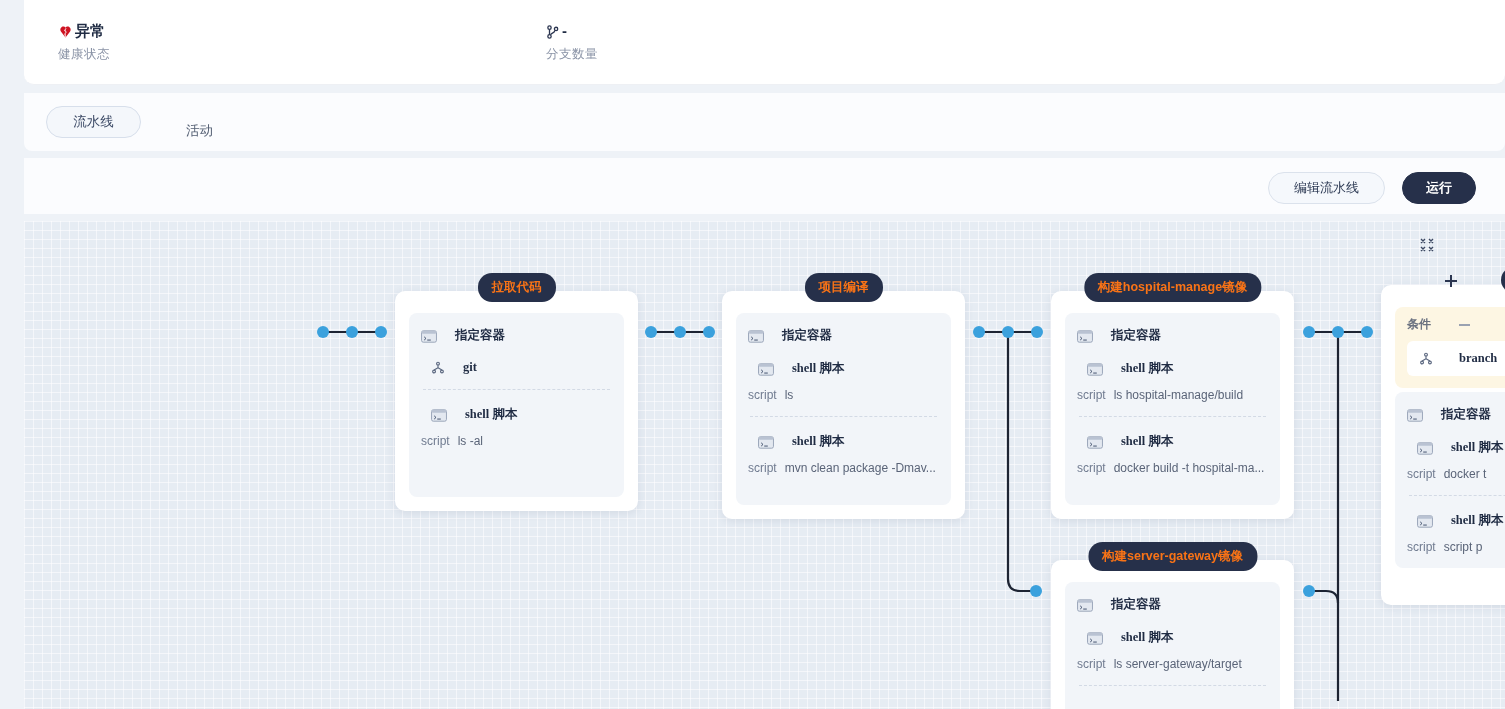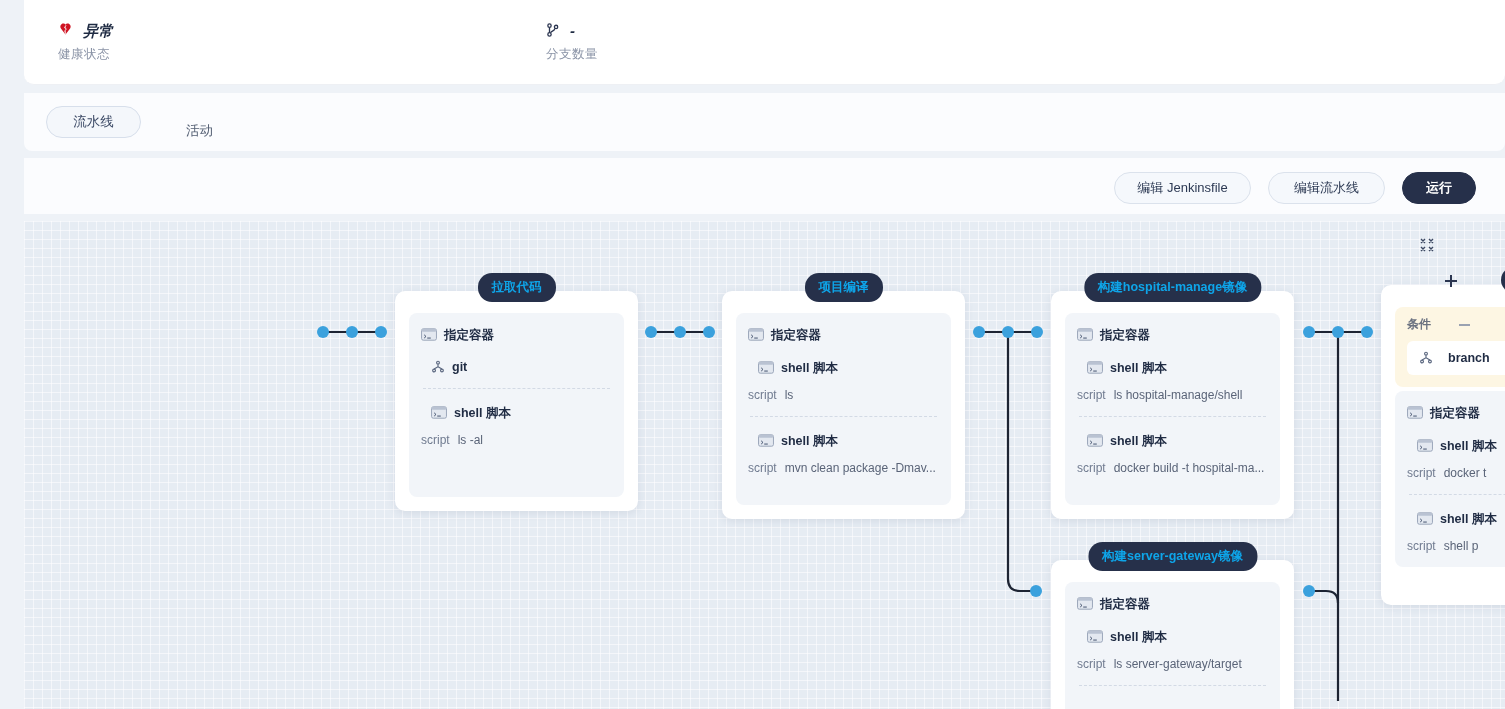--- a/index.html
+++ b/index.html
@@ -15,22 +15,22 @@
   .stat-bar {
     position: absolute; left: 24px; top: 0px; width: 1481px; height: 85px;
     background: #ffffff;
     border-radius: 0 0 10px 10px;
     border-bottom: 1px solid #eef0f4;
   }
   .stat {
     position: absolute; top: 22px;
   }
   .stat-value {
-    display: flex; align-items: flex-start; gap: 10px;
-    font-size: 15px; font-weight: bold; color: #1f2b43; line-height: 18px; font-style: italic;
+    display: flex; align-items: flex-end; gap: 2px;
+    font-size: 15px; font-weight: bold; color: #1f2b43; line-height: 18px;
   }
   .stat-label {
     margin-top: 6px; font-size: 12.5px; color: #8a93a6; letter-spacing: .5px;
   }
   .stat-health { left: 34px; }
   .stat-branch { left: 522px; }
   .heart-ico { width: 15px; height: 15px; display:inline-block; }
   .branch-ico { width: 14px; height: 16px; display:inline-block; }
   .dash-val { font-size: 15px; font-weight: bold; color:#1f2b43; }
 
@@ -77,28 +77,28 @@
       #e6ecf3;
     overflow: hidden;
   }
 
   .fullscreen-ico { position:absolute; left:1419px; top:237px; width:16px; height:16px; cursor:pointer; }
 
   
   .node { position: absolute; background:#ffffff; border-radius: 10px; box-shadow: 0 2px 10px rgba(40,60,95,.10); }
   .node-title {
     position: absolute; top: -18px; left: 50%; transform: translateX(-50%);
-    background:#26304a; color:#0ea5e9; font-size: 12.5px; font-weight: bold;
+    background:#26304a; color:#f97316; font-size: 12.5px; font-weight: bold;
     padding: 6px 14px; border-radius: 14px; white-space: nowrap; z-index: 3;
   }
   .panel {
     position: absolute; left: 14px; right: 14px; top: 22px; bottom: 14px;
     background:#f2f5f9; border-radius: 8px; padding: 14px 12px;
   }
-  .row { display:flex; align-items:flex-start; gap: 7px; }
+  .row { display:flex; align-items:center; gap: 18px; font-family: Liberation Serif, serif; }
   .row-title { font-size: 12.5px; font-weight: bold; color:#1f2b43; }
   .row-sub { margin-left: 10px; }
   .term-ico { width: 16px; height: 13px; flex: none; }
   .git-ico  { width: 14px; height: 14px; flex: none; }
   .script-line { font-size: 12px; color:#5a6478; margin-top: 11px; white-space: nowrap;
                  overflow: hidden; text-overflow: ellipsis; }
   .script-key { color:#707b90; margin-right: 8px; }
   .divider { border-top: 1px dashed #d3dae5; margin: 14px 2px 0 2px; }
   .gap { height: 16px; }
 
@@ -151,21 +151,20 @@
       </div>
       <div class="stat-label">分支数量</div>
     </div>
   </div>
 
   <div class="tabs-bar"></div>
   <div class="tab tab-active">流水线</div>
   <div class="tab tab-plain">活动</div>
 
   <div class="toolbar"></div>
-  <div class="btn btn-jenkinsfile">编辑 Jenkinsfile</div>
   <div class="btn btn-editpipe">编辑流水线</div>
   <div class="btn btn-run">运行</div>
 
   <div class="canvas">
 
     <svg class="conn" style="left:0;top:0;width:1481px;height:488px;">
 
       <line class="edge" x1="299" y1="111" x2="357" y2="111"></line>
       <circle class="dot" cx="299" cy="111" r="6"></circle>
       <circle class="dot" cx="328" cy="111" r="6"></circle>
@@ -327,21 +326,21 @@
             <svg viewBox="0 0 18 14" width="16" height="13">
               <rect x="0.6" y="0.6" width="16.8" height="12.8" rx="2" fill="#e3e8f0" stroke="#9aa5b8" stroke-width="1.1"></rect>
               <rect x="0.6" y="0.6" width="16.8" height="3.4" rx="2" fill="#b9c2d2"></rect>
               <path d="M3.6 7.4 L5.6 9.2 L3.6 11" stroke="#41506b" stroke-width="1.1" fill="none"></path>
               <path d="M7 11 L11 11" stroke="#41506b" stroke-width="1.1" fill="none"></path>
             </svg>
           </span>
           <span class="row-title">shell 脚本</span>
         </div>
         <div class="script-line">
-          <span class="script-key">script</span><span>ls hospital-manage/shell</span>
+          <span class="script-key">script</span><span>ls hospital-manage/build</span>
         </div>
 
         <div class="divider"></div>
         <div class="gap"></div>
 
         <div class="row row-sub">
           <span class="term-ico">
             <svg viewBox="0 0 18 14" width="16" height="13">
               <rect x="0.6" y="0.6" width="16.8" height="12.8" rx="2" fill="#e3e8f0" stroke="#9aa5b8" stroke-width="1.1"></rect>
               <rect x="0.6" y="0.6" width="16.8" height="3.4" rx="2" fill="#b9c2d2"></rect>
@@ -455,20 +454,20 @@
               <svg viewBox="0 0 18 14" width="16" height="13">
                 <rect x="0.6" y="0.6" width="16.8" height="12.8" rx="2" fill="#e3e8f0" stroke="#9aa5b8" stroke-width="1.1"></rect>
                 <rect x="0.6" y="0.6" width="16.8" height="3.4" rx="2" fill="#b9c2d2"></rect>
                 <path d="M3.6 7.4 L5.6 9.2 L3.6 11" stroke="#41506b" stroke-width="1.1" fill="none"></path>
                 <path d="M7 11 L11 11" stroke="#41506b" stroke-width="1.1" fill="none"></path>
               </svg>
             </span>
             <span class="row-title">shell 脚本</span>
           </div>
           <div class="script-line">
-            <span class="script-key">script</span><span>shell p</span>
+            <span class="script-key">script</span><span>script p</span>
           </div>
         </div>
       </div>
     </div>
 
   </div>
 </div>
 
 </body></html>

